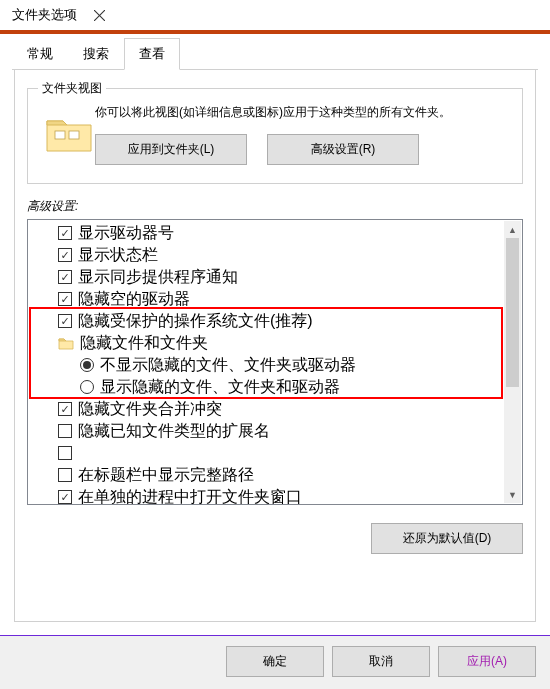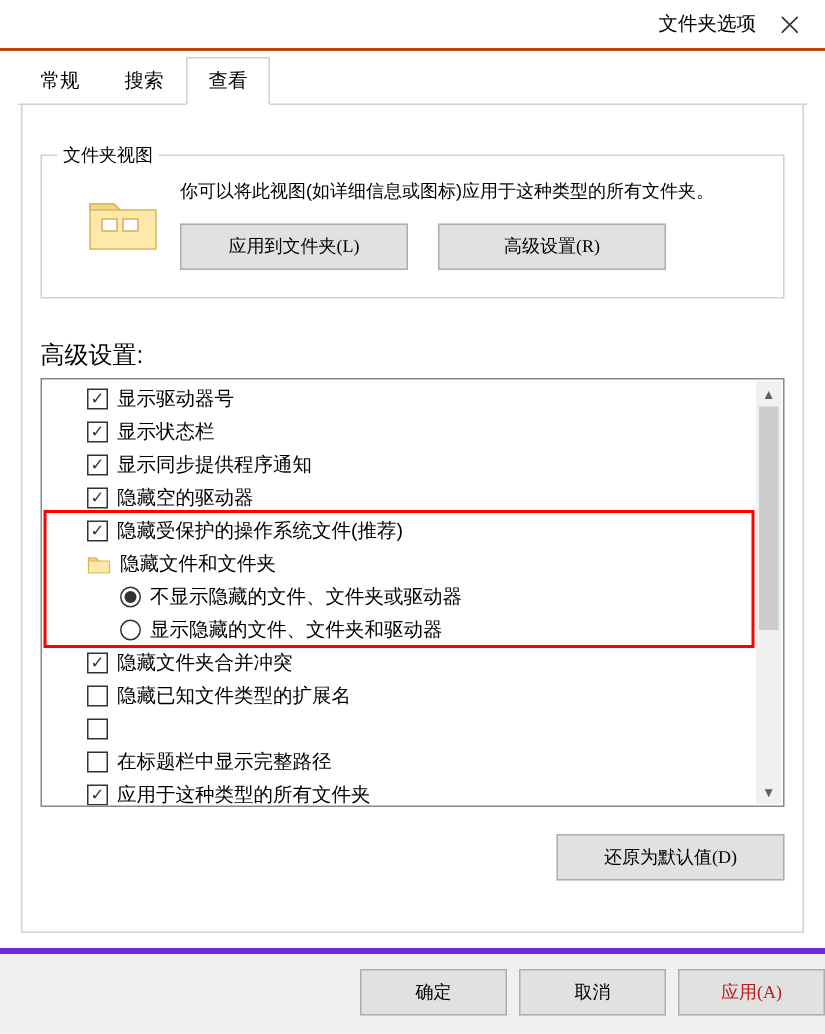--- a/index.html
+++ b/index.html
@@ -9,23 +9,23 @@
   background: #ffffff;
   width: 550px;
   height: 689px;
   overflow: hidden;
   color: #000;
 }
 .title-bar {
   height: 34px;
   display: flex;
   align-items: center;
-  justify-content: flex-end;
+  justify-content: flex-start;
   padding: 0 2px 0 12px;
-  border-bottom: 2px solid #c2410c;
+  border-bottom: 4px solid #c2410c;
 }
 .title-bar .title { font-size: 13px; }
 .close-btn {
   width: 44px; height: 30px;
   display: flex; align-items: center; justify-content: center;
 }
 .close-btn svg { width: 11px; height: 11px; stroke: #333; stroke-width: 1.1; }
 .tab-strip {
   display: flex;
   padding: 4px 8px 0 12px;
@@ -55,54 +55,53 @@
   margin: 0 14px 6px 14px;
   border: 1px solid #d0d0d0;
   border-top: none;
   padding: 12px 12px 12px 12px;
   height: 552px;
   position: relative;
 }
 .group-box {
   border: 1px solid #d0d0d0;
   position: relative;
-  padding: 14px 12px 18px 28px;
-  margin-top: 21px;
+  padding: 14px 12px 18px 15px;
+  margin-top: 6px;
 }
 .group-legend {
   position: absolute;
   top: -9px; left: 10px;
   background: #fff;
   padding: 0 4px;
   font-size: 12px;
 }
 .group-inner {
   display: flex;
-  gap: 12px;
   align-items: flex-start;
   justify-content: flex-end;
 }
 .folder-large-icon {
   width: 52px; height: 52px; flex-shrink: 0;
   display: flex; align-items: center; justify-content: center;
   margin-top: 4px;
 }
 .folder-large-icon svg { width: 48px; height: 40px; }
 .group-desc { font-size: 12px; line-height: 1.6; margin-bottom: 12px; }
 .group-buttons { display: flex; gap: 20px; }
 .win-btn {
   background: #e1e1e1;
   border: 1px solid #adadad;
   padding: 6px 0;
   font-size: 12px;
-  font-family: Liberation Serif, serif;
+  font-family: Liberation Sans, sans-serif;
   min-width: 152px;
   text-align: center;
 }
-.adv-label { margin-top: 28px; font-size: 16px; }
+.adv-label { margin-top: 14px; font-size: 12px; font-style: italic; }
 .tree-wrap {
   border: 1px solid #828790;
   margin-top: 4px;
   height: 286px;
   position: relative;
   overflow: hidden;
   background: #fff;
 }
 .tree-scroll { height: 100%; overflow: hidden; padding: 2px 0; }
 .scrollbar {
@@ -122,21 +121,21 @@
 .scrollbar .thumb {
   position: absolute;
   left: 2px; right: 2px;
   top: 0; height: 60%;
   background: #cdcdcd;
 }
 .tree-item {
   display: flex; align-items: center;
   height: 22px;
   padding-left: 8px;
-  font-size: 13px;
+  font-size: 16px;
   white-space: nowrap;
   text-align: right;
 }
 .tree-item .cb, .tree-item .rd {
   width: 14px; height: 14px;
   margin-right: 6px;
   flex-shrink: 0;
 }
 .cb {
   border: 1px solid #333;
@@ -175,29 +174,29 @@
   border: 2px solid #ff0000;
   pointer-events: none;
 }
 .restore-row {
   display: flex; justify-content: flex-end;
   margin-top: 18px;
 }
 .footer {
   position: absolute;
   left: 0; right: 0; bottom: 0;
-  padding: 10px 0 12px 14px;
+  padding: 10px 14px 12px 14px;
   display: flex;
   justify-content: flex-end;
   gap: 8px;
   background: #f0f0f0;
-  border-top: 4px solid #6d28d9;
+  border-top: 1px solid #6d28d9;
 }
 .footer .win-btn { min-width: 98px; }
-.win-btn.disabled { color: #b91c1c; }
+.win-btn.disabled { color: #a21caf; }
 </style>
 </head>
 <body>
 
 <div class="title-bar">
   <span class="title">文件夹选项</span>
   <div class="close-btn">
     <svg viewBox="0 0 11 11">
         <line x1="0" y1="0" x2="11" y2="11"></line>
         <line x1="11" y1="0" x2="0" y2="11"></line>
@@ -284,21 +283,21 @@
         </div>
         <div class="tree-item indent1">
           <span class="cb"></span>
         </div>
         <div class="tree-item indent1">
           <span class="cb"></span>
           <span>在标题栏中显示完整路径</span>
         </div>
         <div class="tree-item indent1">
           <span class="cb checked"></span>
-          <span>应用于这种类型的所有文件夹</span>
+          <span>在单独的进程中打开文件夹窗口</span>
         </div>
       </div>
     <div class="highlight-box" id="hl" style="left: 1px; right: 19px; top: 87px; height: 92px;"></div>
     <div class="scrollbar">
       <div class="arrow">▲</div>
       <div class="track">
         <div class="thumb"></div>
       </div>
       <div class="arrow">▼</div>
     </div>

